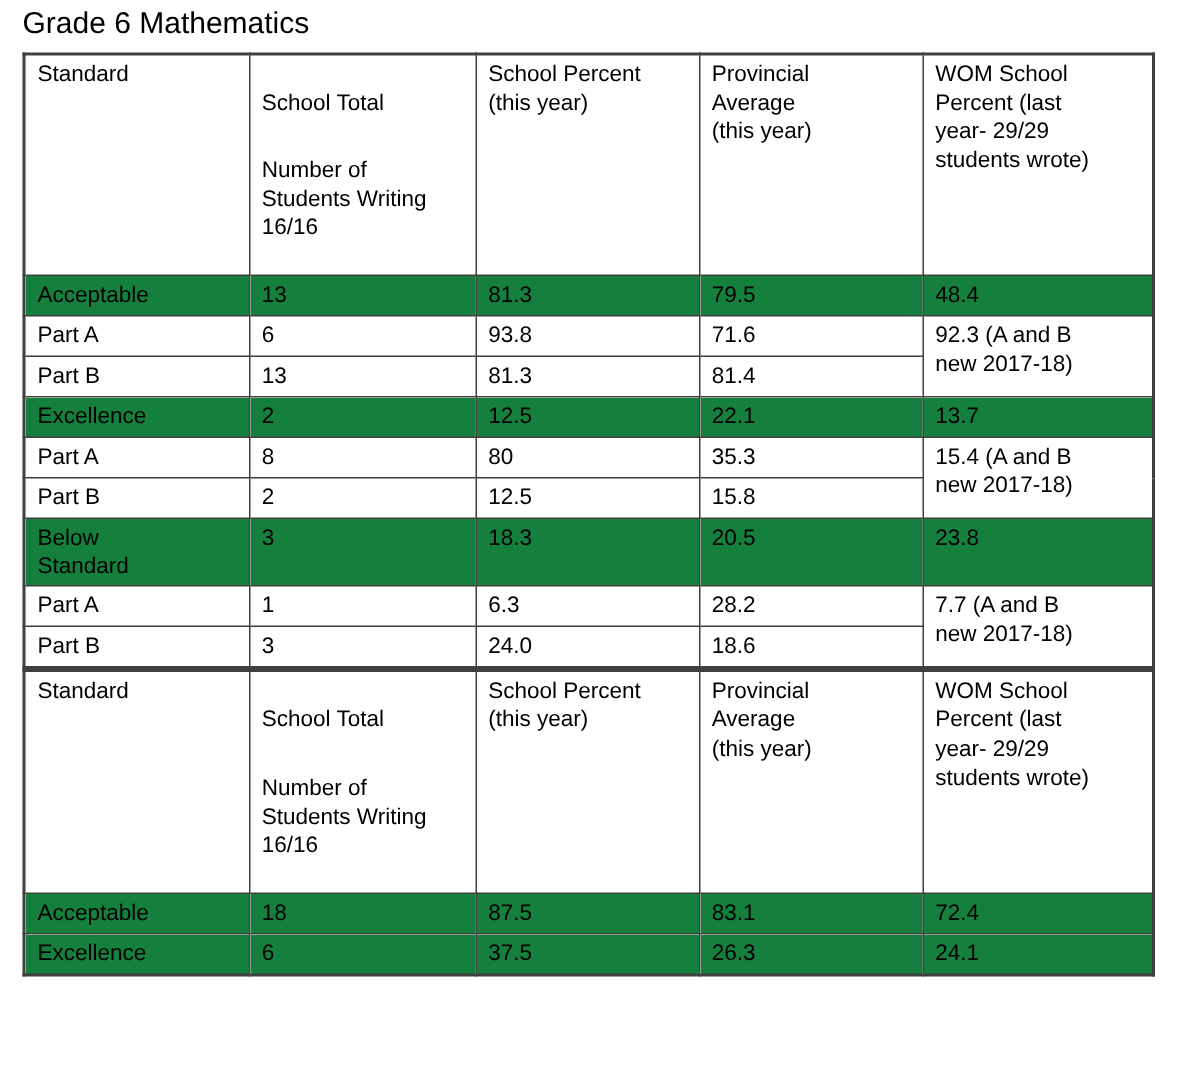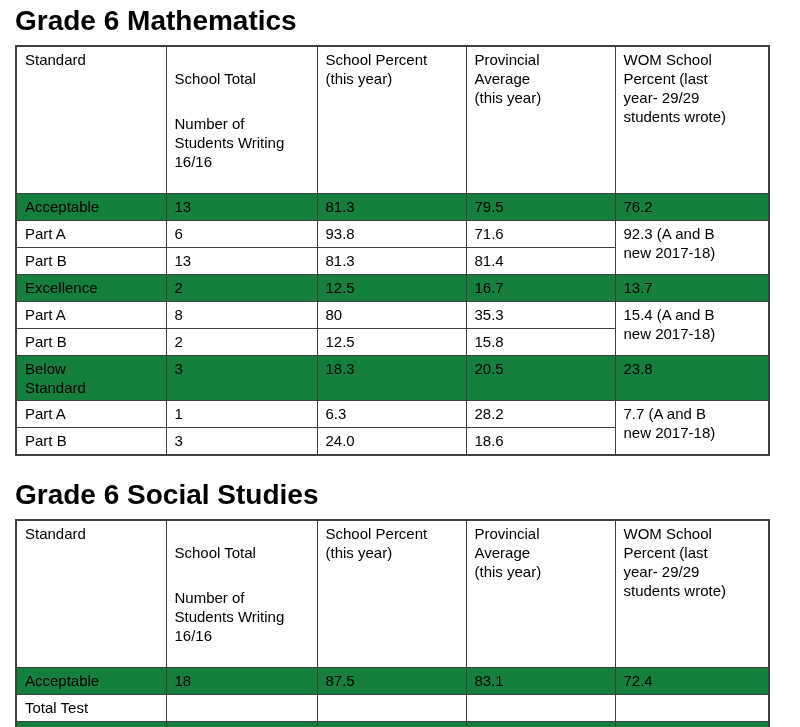--- a/index.html
+++ b/index.html
@@ -7,22 +7,22 @@
     background: #ffffff;
     font-family: "Liberation Sans", sans-serif;
     color: #000000;
   }
   .page {
     width: 800px;
     box-sizing: border-box;
     padding: 4px 15px 10px 15px;
   }
   h1.table-title {
-    font-size: 28px;
-    font-weight: bold;
+    font-size: 20px;
+    font-weight: normal;
     margin: 0 0 7px 0;
     line-height: 1.2;
   }
   h1.table-title.second {
     margin-top: 22px;
   }
   table.report {
     border-collapse: collapse;
     table-layout: fixed;
     width: 753px;
@@ -82,41 +82,41 @@
       <th class="b">WOM School
 Percent (last
 year- 29/29
 students wrote)</th>
     </tr>
     <tr class="shaded">
       <td class="b">Acceptable</td>
       <td>13</td>
       <td class="b">81.3</td>
       <td>79.5</td>
-      <td class="b">76.2</td>
+      <td class="b">48.4</td>
     </tr>
     <tr>
       <td>Part A</td>
       <td>6</td>
       <td class="b">93.8</td>
       <td>71.6</td>
       <td class="b" rowspan="2">92.3 (A and B
 new 2017-18)</td>
     </tr>
     <tr>
       <td>Part B</td>
       <td>13</td>
       <td class="b">81.3</td>
       <td>81.4</td>
     </tr>
     <tr class="shaded">
       <td class="b">Excellence</td>
       <td>2</td>
       <td class="b">12.5</td>
-      <td>16.7</td>
+      <td>22.1</td>
       <td class="b">13.7</td>
     </tr>
     <tr>
       <td>Part A</td>
       <td>8</td>
       <td class="b">80</td>
       <td>35.3</td>
       <td class="b" rowspan="2">15.4 (A and B
 new 2017-18)</td>
     </tr>
@@ -144,21 +144,20 @@
     </tr>
     <tr>
       <td>Part B</td>
       <td>3</td>
       <td class="b">24.0</td>
       <td>18.6</td>
     </tr>
   </tbody>
     </table>
 
-  <h1 class="table-title second">Grade 6 Social Studies</h1>
 
   <table class="report">
     <colgroup>
         <col class="c1">
         <col class="c2">
         <col class="c3">
         <col class="c4">
         <col class="c5">
       </colgroup>
     <tbody>
@@ -180,27 +179,20 @@
 year- 29/29
 students wrote)</th>
     </tr>
     <tr class="shaded">
       <td class="b">Acceptable</td>
       <td>18</td>
       <td class="b">87.5</td>
       <td class="b">83.1</td>
       <td>72.4</td>
     </tr>
-    <tr>
-      <td>Total Test</td>
-      <td></td>
-      <td></td>
-      <td></td>
-      <td></td>
-    </tr>
     <tr class="shaded">
       <td class="b">Excellence</td>
       <td>6</td>
       <td class="b">37.5</td>
       <td>26.3</td>
       <td>24.1</td>
     </tr>
 
   </tbody>
     </table>

